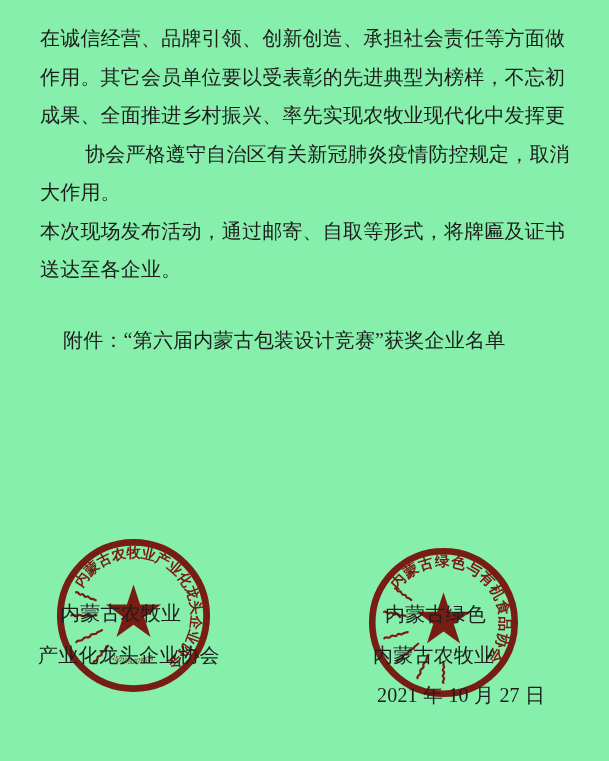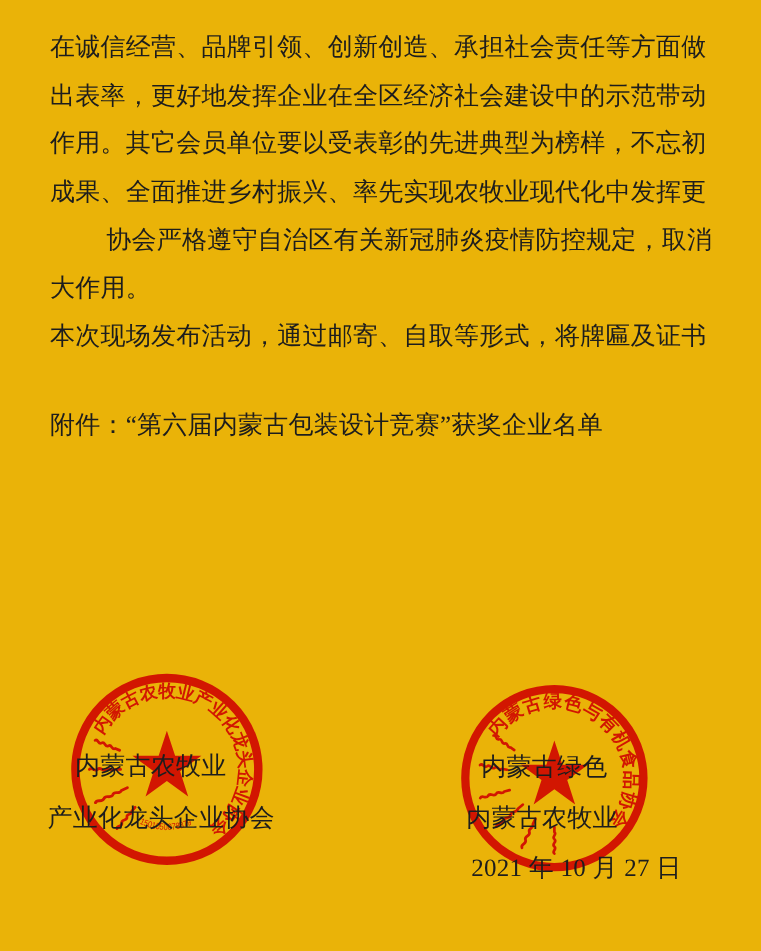--- a/index.html
+++ b/index.html
@@ -1,34 +1,34 @@
 <!DOCTYPE html>
 <html><head>
 <meta charset="utf-8">
 <style>
   html,body{margin:0;padding:0;background:#ffffff;}
   .page{
     position:relative;
     width:609px;height:761px;
-    background:#eab308;
+    background:#86efac;
     overflow:hidden;
     font-family:"Liberation Serif","DejaVu Serif",serif;
     color:#1d1d1d;
   }
   .body-text{
     position:absolute;
     left:40px;top:19px;
     width:545px;
     font-size:20px;
     line-height:38.5px;
     letter-spacing:0.2px;
   }
   .line{white-space:nowrap;}
   .indent-2{padding-left:45px;}
-  .attachment{margin-top:32px;}
+  .attachment{margin-top:32px;margin-left:23px;}
   .seal{position:absolute;mix-blend-mode:multiply;opacity:0.96;}
   .seal-left{left:56px;top:538px;}
   .seal-right{left:368px;top:547px;}
   .sig{
     position:absolute;
     font-size:20px;
     line-height:20px;
     white-space:nowrap;
     letter-spacing:0.2px;
     color:#1d1d1d;
@@ -43,26 +43,26 @@
     font-weight:bold;
   }
 </style>
 </head>
 <body>
 
 <div class="page">
 
   <div class="body-text">
     <div class="line">在诚信经营、品牌引领、创新创造、承担社会责任等方面做</div>
-    <div class="line">出表率，更好地发挥企业在全区经济社会建设中的示范带动</div>
     <div class="line">作用。其它会员单位要以受表彰的先进典型为榜样，不忘初</div>
     <div class="line">成果、全面推进乡村振兴、率先实现农牧业现代化中发挥更</div>
     <div class="line indent-2">协会严格遵守自治区有关新冠肺炎疫情防控规定，取消</div>
     <div class="line">大作用。</div>
     <div class="line">本次现场发布活动，通过邮寄、自取等形式，将牌匾及证书</div>
+    <div class="line">送达至各企业。</div>
     <div class="line attachment">附件：“第六届内蒙古包装设计竞赛”获奖企业名单</div>
   </div>
 
   <svg class="seal seal-left" width="155" height="155" viewBox="0 0 160 160" aria-hidden="true">
     <defs>
       <path id="mw" d="M0,0 c2.6,2.2 -2.6,4 0,6.5 c2.9,2.4 -2.9,4.3 0,6.9 c2.6,2.2 -2.6,4 0,6.6 l0,4.5" fill="none" stroke="#e41512" stroke-width="2.3" stroke-linecap="round"></path>
       <path id="arcL" d="M 27,51.8 A 60,60 0 1 1 114.4,129.1" fill="none"></path>
       <path id="arcLnum" d="M 57.3,124.6 A 50,50 0 0 0 102.7,124.6" fill="none"></path>
     </defs>
     <circle cx="80" cy="80" r="75.5" fill="none" stroke="#e41512" stroke-width="7"></circle>

